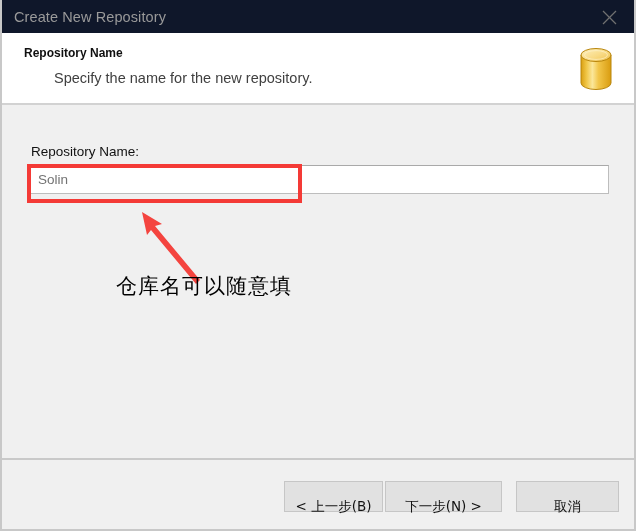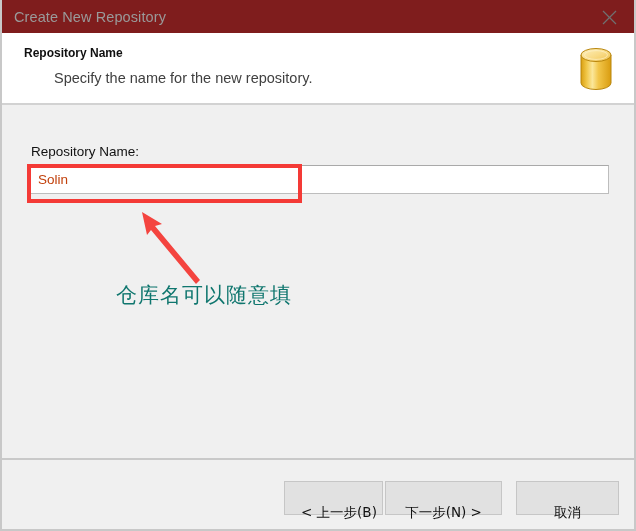--- a/index.html
+++ b/index.html
@@ -26,21 +26,21 @@
     overflow: hidden;
   }
 
   
   .titlebar {
     position: absolute;
     left: 0;
     top: 0;
     width: 632px;
     height: 33px;
-    background: #7f1d1d;
+    background: #0f172a;
     display: flex;
     align-items: center;
   }
   .title-text {
     margin-left: 12px;
     font-size: 14.5px;
     color: #9a9a9a;
     letter-spacing: 0.1px;
     white-space: nowrap;
   }
@@ -119,21 +119,21 @@
     top: 60px;
     width: 581px;
     height: 29px;
     box-sizing: border-box;
     background: #ffffff;
     border: 1px solid #a9a9a9;
     border-right-color: #bdbdbd;
     border-bottom-color: #bdbdbd;
     font-family: "Liberation Sans", sans-serif;
     font-size: 13.5px;
-    color: #c2410c;
+    color: #737373;
     padding: 0 0 0 9px;
     outline: none;
   }
 
   
   .annot-rect {
     position: absolute;
     left: 25px;
     top: 59px;
     width: 275px;
@@ -149,23 +149,23 @@
     top: 95px;
     width: 120px;
     height: 90px;
     pointer-events: none;
   }
   .annot-arrow svg { display: block; }
 
   .annot-text {
     position: absolute;
     left: 114px;
-    top: 176px;
+    top: 167px;
     font-size: 21px;
-    color: #0f766e;
+    color: #000000;
     font-family: Liberation Serif, serif;
     white-space: nowrap;
     letter-spacing: 1px;
   }
 
   
   .footer {
     position: absolute;
     left: 0;
     top: 458px;
@@ -183,21 +183,21 @@
     box-sizing: border-box;
     background: #e1e1e1;
     border: 1px solid #c6c6c6;
     font-family: "DejaVu Sans", sans-serif;
     font-size: 13.5px;
     color: #111111;
     line-height: 29px;
     text-align: center;
     cursor: default;
     white-space: nowrap;
-    padding: 16px;
+    padding: 10px;
   }
   .btn-back { left: 282px; width: 99px; }
   .btn-next { left: 383px; width: 117px; }
   .btn-cancel { left: 514px; width: 103px; }
 </style>
 </head>
 <body>
 
 <div class="dialog">
 

